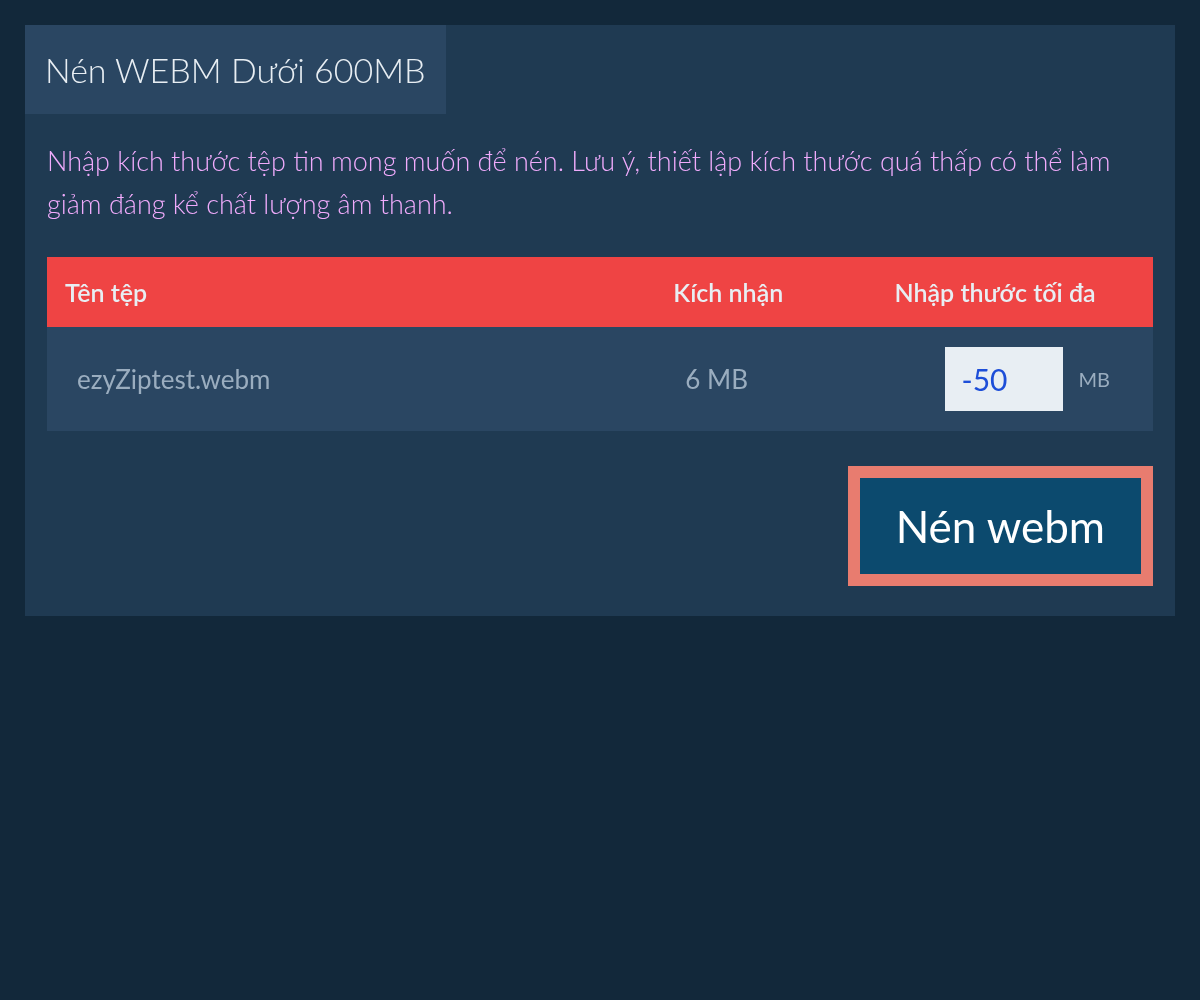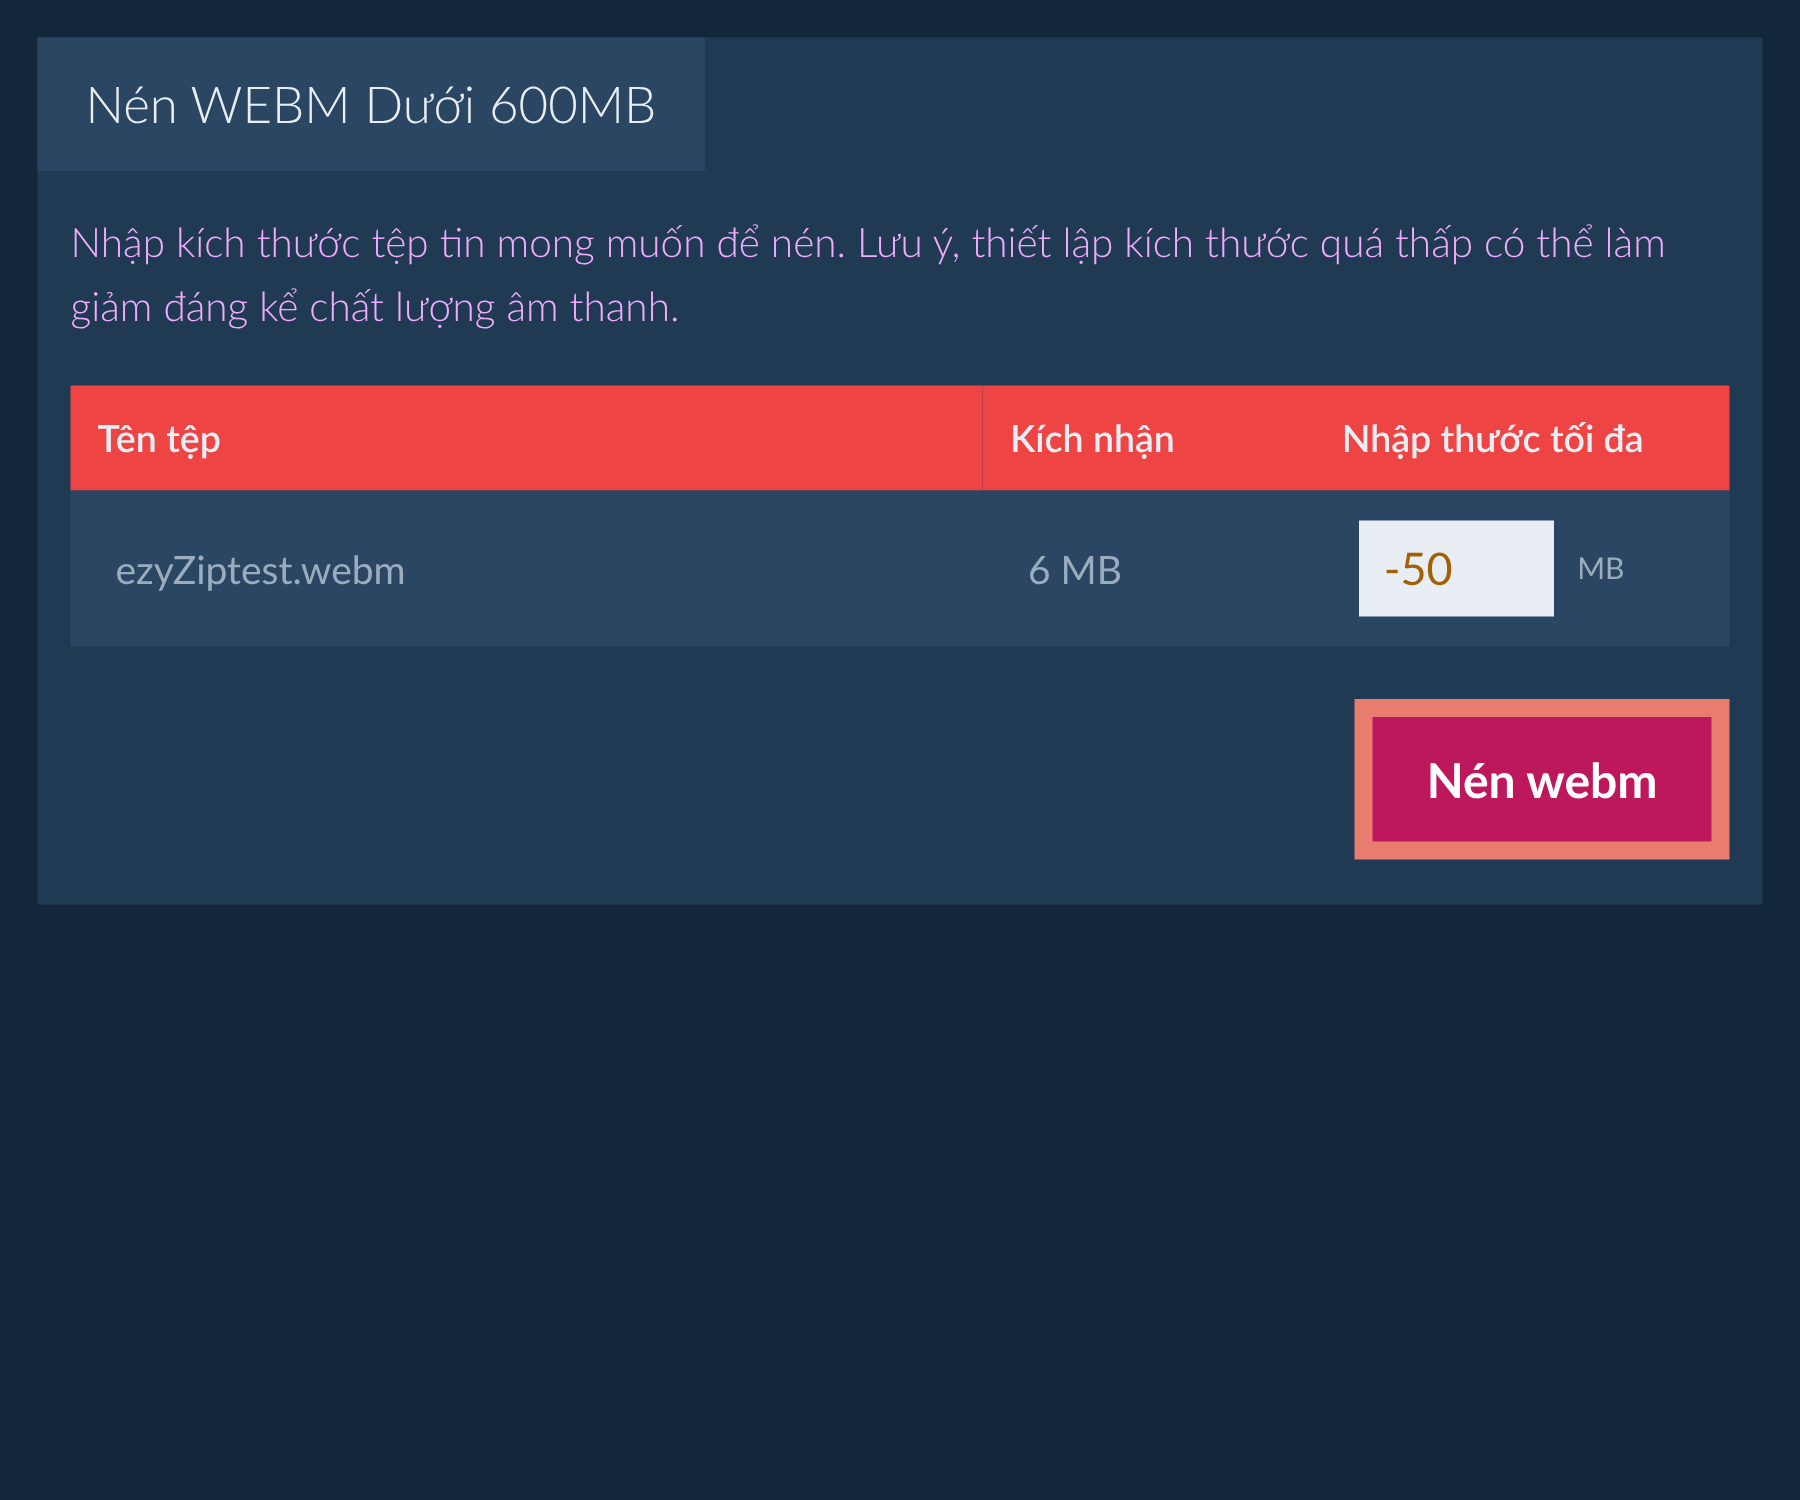--- a/index.html
+++ b/index.html
@@ -21,21 +21,21 @@
       width: 100%;
     }
     
     .tab-header {
       display: flex;
     }
     
     .tab {
       background-color: #2a4662;
       color: #e8eef3;
-      padding: 24px 32px;
+      padding: 24px 20px;
       font-size: 34px;
       font-weight: 300;
     }
     
     .content {
       padding: 25px 22px 30px 22px;
     }
     
     .title {
       color: #e8eef3;
@@ -96,49 +96,50 @@
     
     .size-input-wrapper {
       display: flex;
       align-items: center;
       gap: 15px;
     }
     
     .size-input {
       background-color: #e8eef3;
       border: none;
-      color: #a16207;
+      color: #1d4ed8;
       font-size: 30px;
       padding: 14px 16px;
-      width: 130px;
+      width: 118px;
       font-family: inherit;
+      margin-left: 39px;
     }
     
     .size-unit {
       color: #9aadbf;
       font-size: 20px;
     }
     
     .button-row {
       display: flex;
       justify-content: flex-end;
       margin-top: 35px;
     }
     
     .compress-button-wrapper {
       background-color: #e87c6f;
       padding: 12px;
     }
     
     .compress-button {
-      background-color: #be185d;
+      background-color: #0c4a6e;
       color: #ffffff;
       border: none;
-      font-size: 32px;
-      font-weight: 700;
+      font-size: 44px;
+      font-weight: 400;
       padding: 22px 36px;
       cursor: pointer;
       font-family: inherit;
     }
   </style>
 </head>
 <body>
 
 <div class="container">
   <div class="tab-header">

